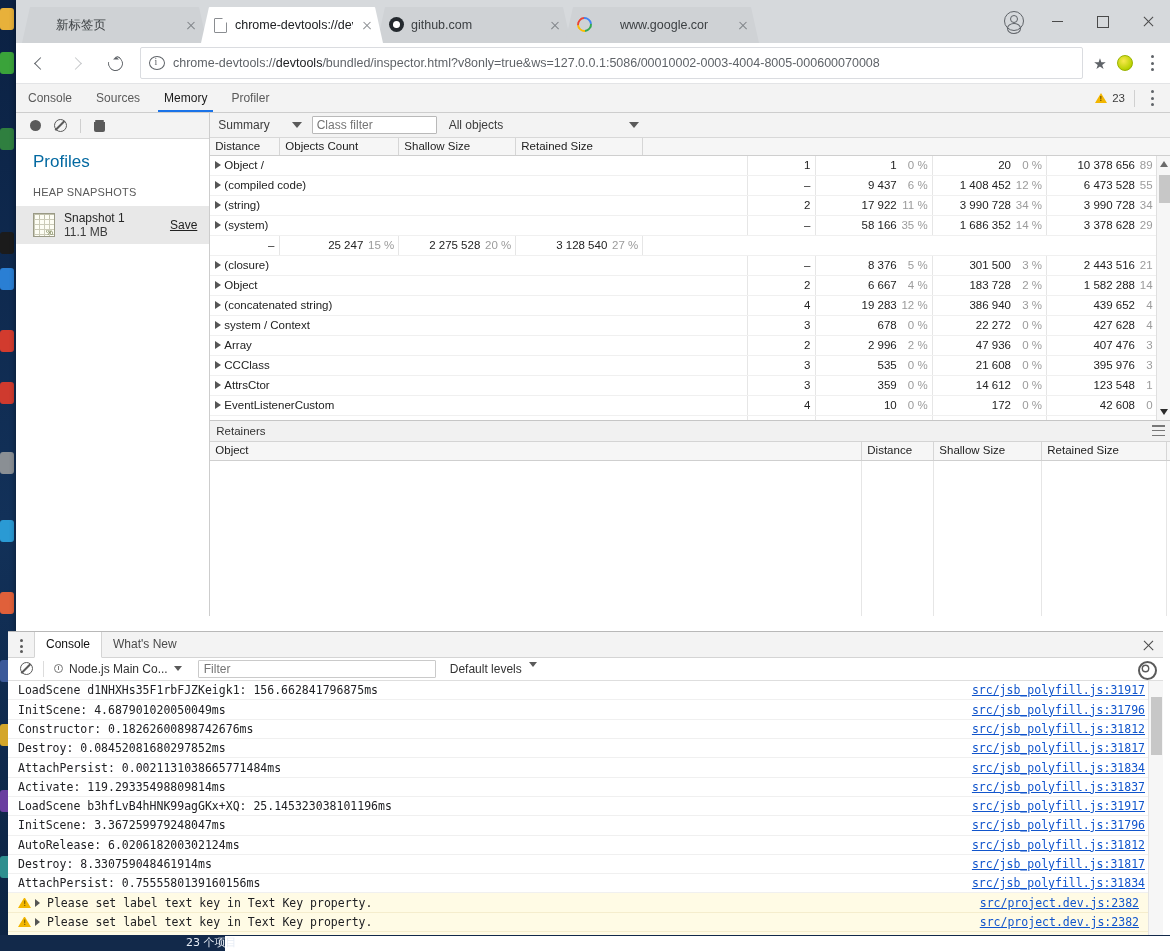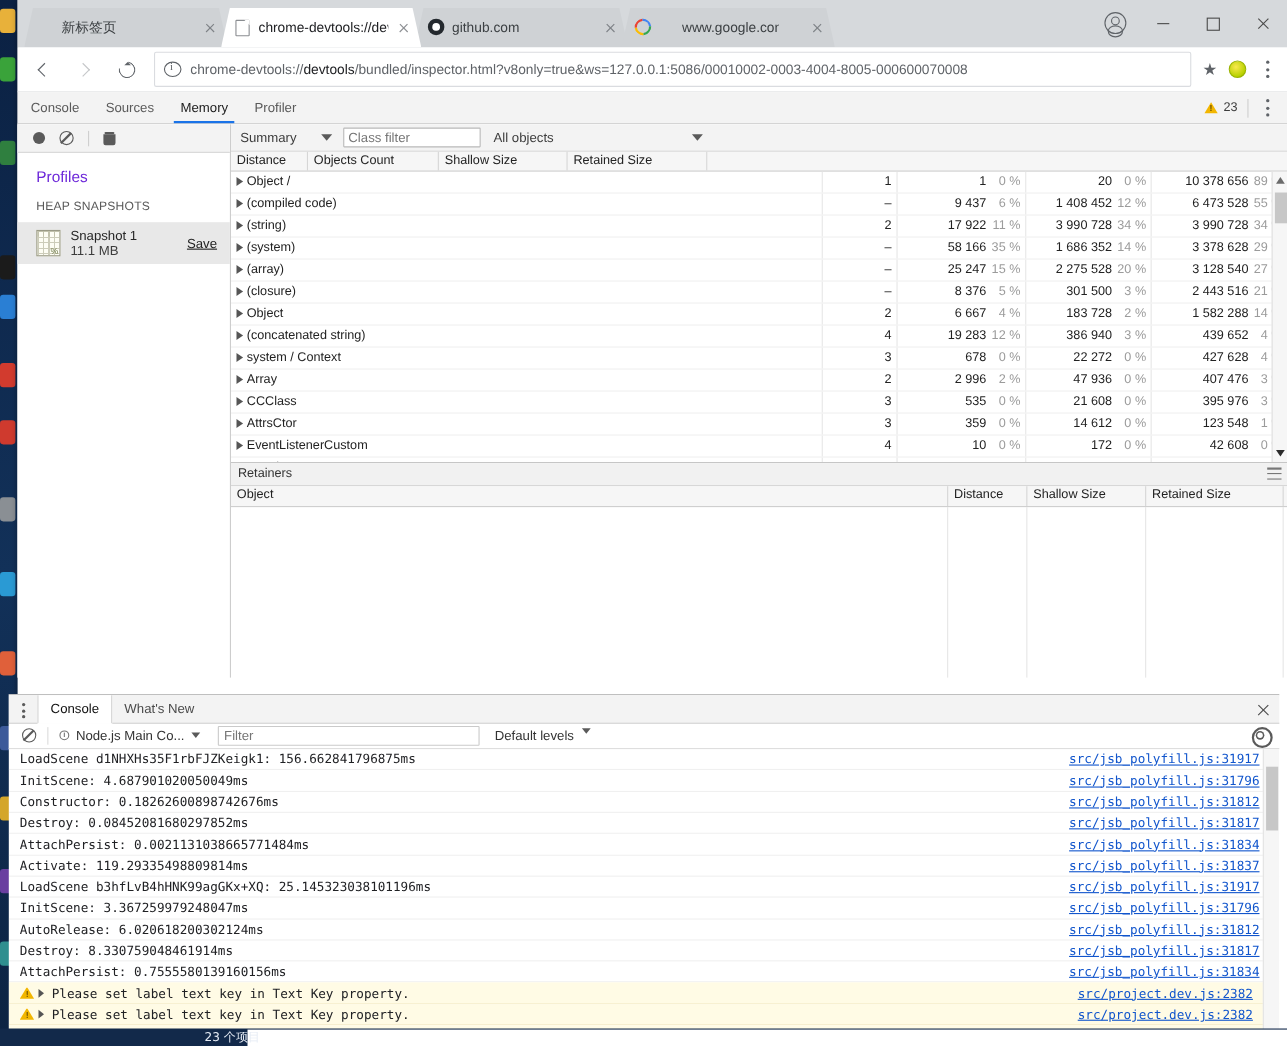--- a/index.html
+++ b/index.html
@@ -266,21 +266,21 @@
   .trash::before {
     content:""; position:absolute; left:0; top: 2.5px;
     width: 11px; height: 9.5px; background: #5a5a5a;
     border-radius: 0 0 2px 2px;
   }
   .trash::after {
     content:""; position:absolute; left: 1px; top: 0;
     width: 9px; height: 2px; background: #5a5a5a; border-radius: 1px;
   }
   #profiles-title {
-    font-size: 14px; color: #6d28d9; padding: 13px 0 0 17px;
+    font-size: 17px; color: #0369a1; padding: 13px 0 0 17px;
   }
   #heap-header {
     font-size: 11px; color: #5a5a5a; letter-spacing: .2px;
     padding: 14px 0 8px 17px;
   }
   .snap-item {
     display: flex; align-items: center; gap: 9px;
     padding: 5px 10px 5px 17px; background: #e8e8e8;
   }
   .snap-icon {
@@ -794,24 +794,20 @@
               <div class="cell-num cell-shal">
                 <span class="val">1 686 352</span>
                 <span class="pct">14 %</span>
               </div>
               <div class="cell-num cell-reta">
                 <span class="val">3 378 628</span>
                 <span class="pct">29 %</span>
               </div>
             </div>
             <div class="grow">
-              <div class="cell-ctor">
-                <span class="tri"></span>
-                <span>(array)</span>
-              </div>
               <div class="cell-dist">–</div>
               <div class="cell-num cell-objc">
                 <span class="val">25 247</span>
                 <span class="pct">15 %</span>
               </div>
               <div class="cell-num cell-shal">
                 <span class="val">2 275 528</span>
                 <span class="pct">20 %</span>
               </div>
               <div class="cell-num cell-reta">

